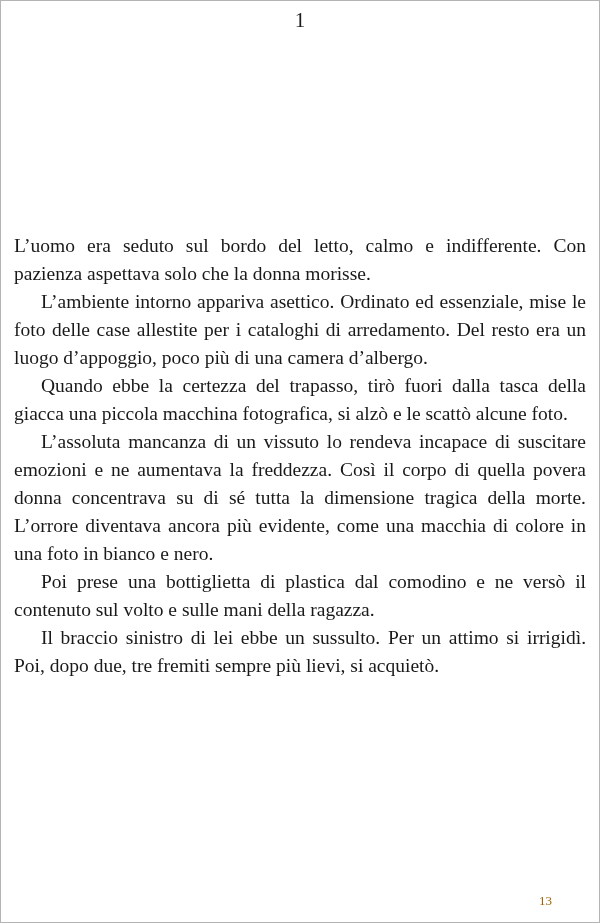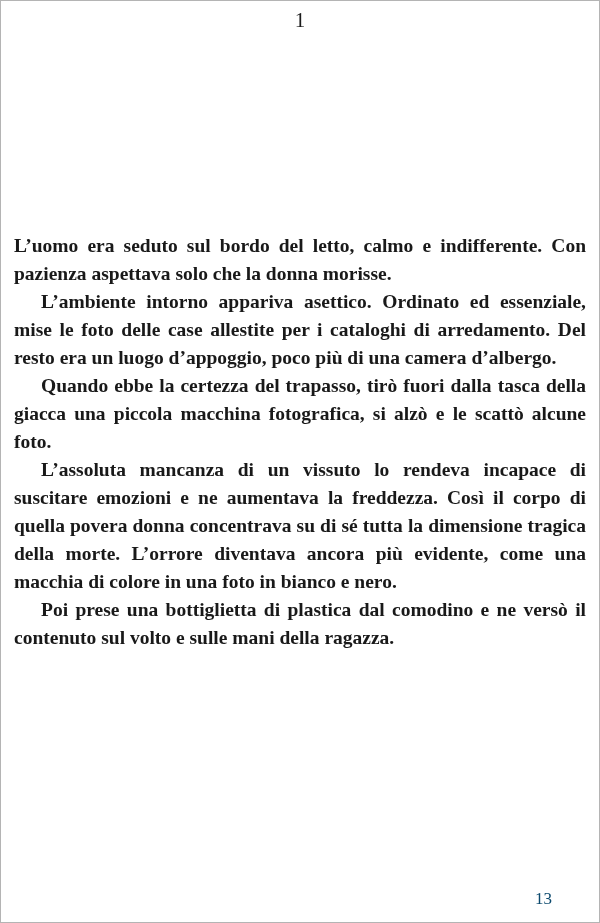--- a/index.html
+++ b/index.html
@@ -34,43 +34,43 @@
       right: 13px;
       font-size: 19.5px;
       line-height: 28px;
       text-align: justify;
       hyphens: auto;
       -webkit-hyphens: auto;
     }
     .body-text p {
       margin: 0;
       text-indent: 27px;
-      font-weight: bold;
     }
     .body-text p.first {
       text-indent: 0;
     }
     .page-number {
       position: absolute;
       bottom: 13px;
       right: 47px;
-      font-size: 17px;
-      color: #0c4a6e;
+      font-size: 13px;
+      color: #a16207;
     }
   </style>
 </head>
 <body>
 
 <div class="book-page">
 
   <div class="chapter-number">1</div>
 
   <div class="body-text">
     <p class="first">L’uomo era seduto sul bordo del letto, calmo e indifferente. Con pazienza aspettava solo che la donna morisse.</p>
     <p>L’ambiente intorno appariva asettico. Ordinato ed essenziale, mise le foto delle case allestite per i cataloghi di arredamento. Del resto era un luogo d’appoggio, poco più di una camera d’albergo.</p>
     <p>Quando ebbe la certezza del trapasso, tirò fuori dalla tasca della giacca una piccola macchina fotografica, si alzò e le scattò alcune foto.</p>
     <p>L’assoluta mancanza di un vissuto lo rendeva incapace di suscitare emozioni e ne aumentava la freddezza. Così il corpo di quella povera donna concentrava su di sé tutta la dimensione tragica della morte. L’orrore diventava ancora più evidente, come una macchia di colore in una foto in bianco e nero.</p>
     <p>Poi prese una bottiglietta di plastica dal comodino e ne versò il contenuto sul volto e sulle mani della ragazza.</p>
+    <p>Il braccio sinistro di lei ebbe un sussulto. Per un attimo si irrigidì. Poi, dopo due, tre fremiti sempre più lievi, si acquietò.</p>
   </div>
 
   <div class="page-number">13</div>
 
 </div>
 
 </body></html>

